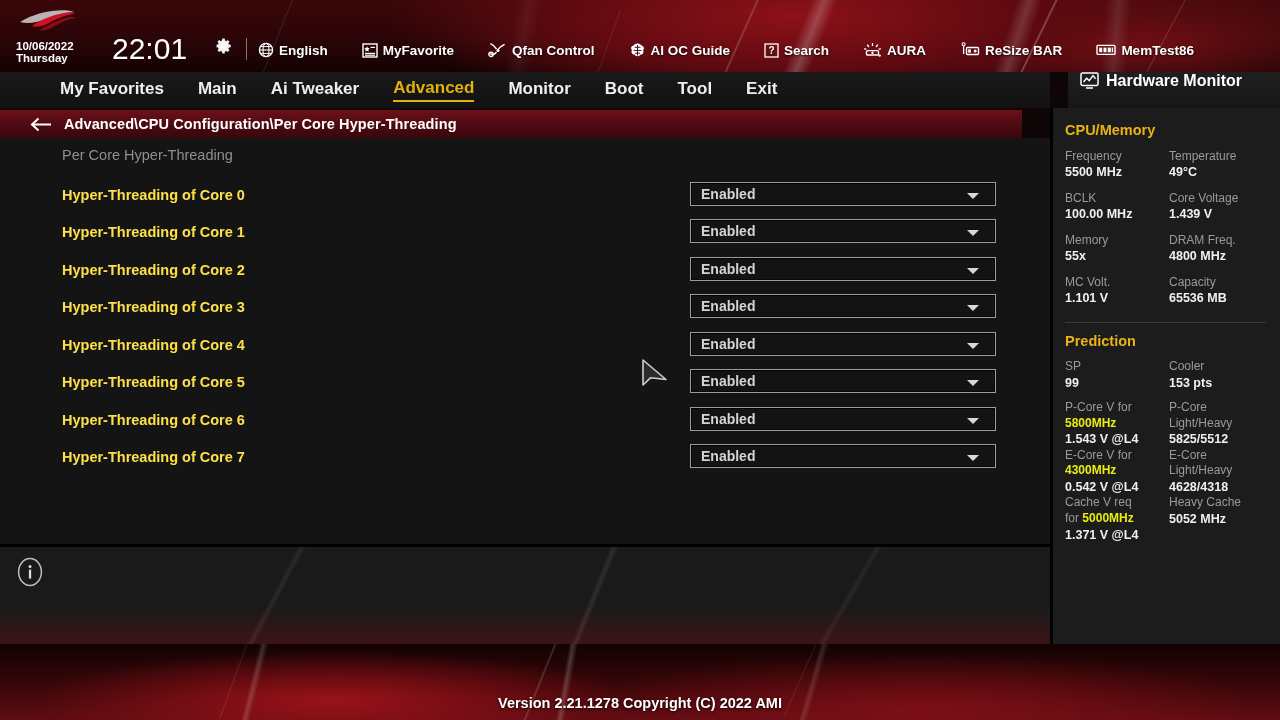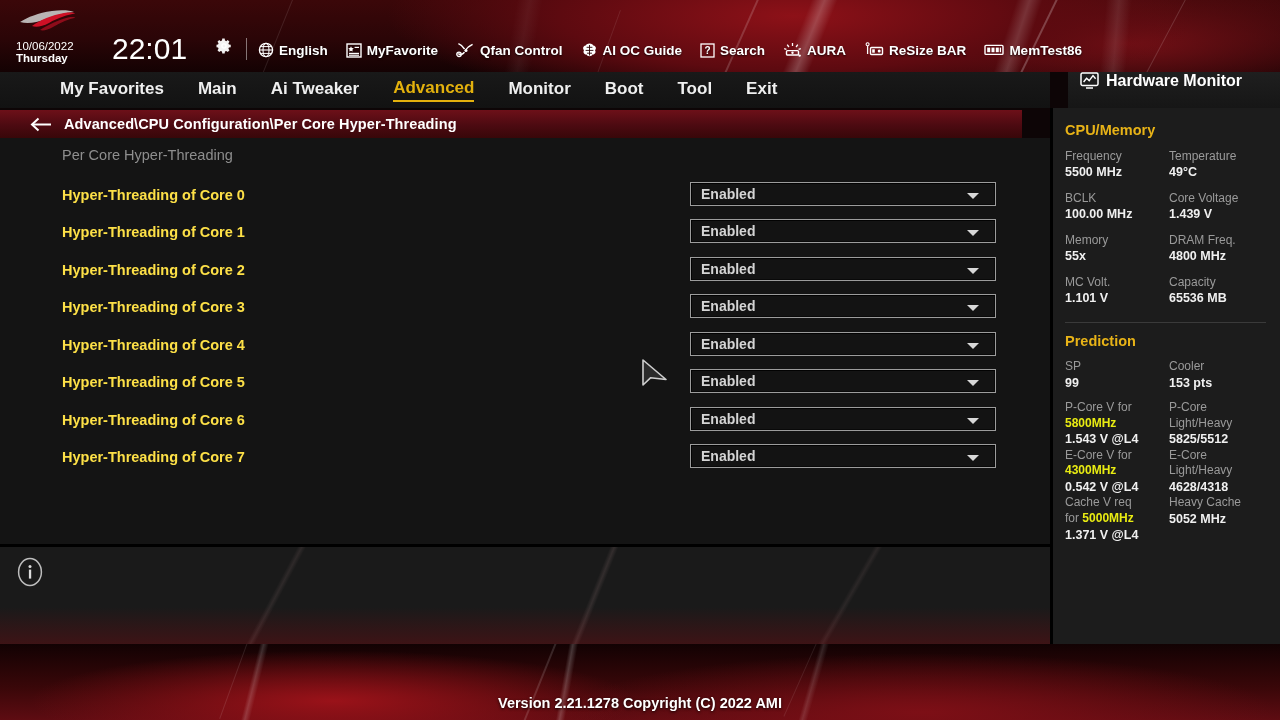--- a/index.html
+++ b/index.html
@@ -29,32 +29,32 @@
     position:absolute; background:rgba(255,255,255,0.30);
     transform-origin:left top; pointer-events:none;
   }
   .rog-logo { position:absolute; left:18px; top:8px; width:58px; height:26px; }
   .title {
     position:absolute; left:84px; top:9px;
     font-size:21px; font-weight:400; color:#ffffff; letter-spacing:.2px;
     text-shadow:0 1px 2px rgba(0,0,0,.7);
   }
   .datebox { position:absolute; left:16px; top:40px; line-height:12px; }
-  .datebox .d1 { font-size:11.5px; font-weight:normal; color:#fff; display:block; }
+  .datebox .d1 { font-size:11.5px; font-weight:bold; color:#fff; display:block; }
   .datebox .d2 { font-size:11.5px; font-weight:bold; color:#fff; display:block; }
   .clock {
     position:absolute; left:112px; top:32px;
     font-size:30px; font-weight:400; color:#ffffff; letter-spacing:0px;
   }
   .gear-ico { position:absolute; left:215px; top:37px; width:18px; height:18px; }
   .hdr-sep {
     position:absolute; top:38px; width:1px; height:22px;
     background:rgba(255,255,255,.45);
   }
-  .hdr-tools { position:absolute; left:258px; top:42px; display:flex; align-items:center; gap:0px;text-align:right; }
+  .hdr-tools { position:absolute; left:258px; top:42px; display:flex; align-items:center; gap:16px;text-align:right; }
   .tool {
     display:flex; align-items:center; gap:5px; margin-right:18px;
     font-size:13.5px; font-weight:bold; color:#fff; white-space:nowrap;
     text-shadow:0 1px 2px rgba(0,0,0,.8);
   }
   .tool svg { display:block; }
 
   
   .tabbar {
     position:absolute; left:0; top:72px; width:1050px; height:36px;

